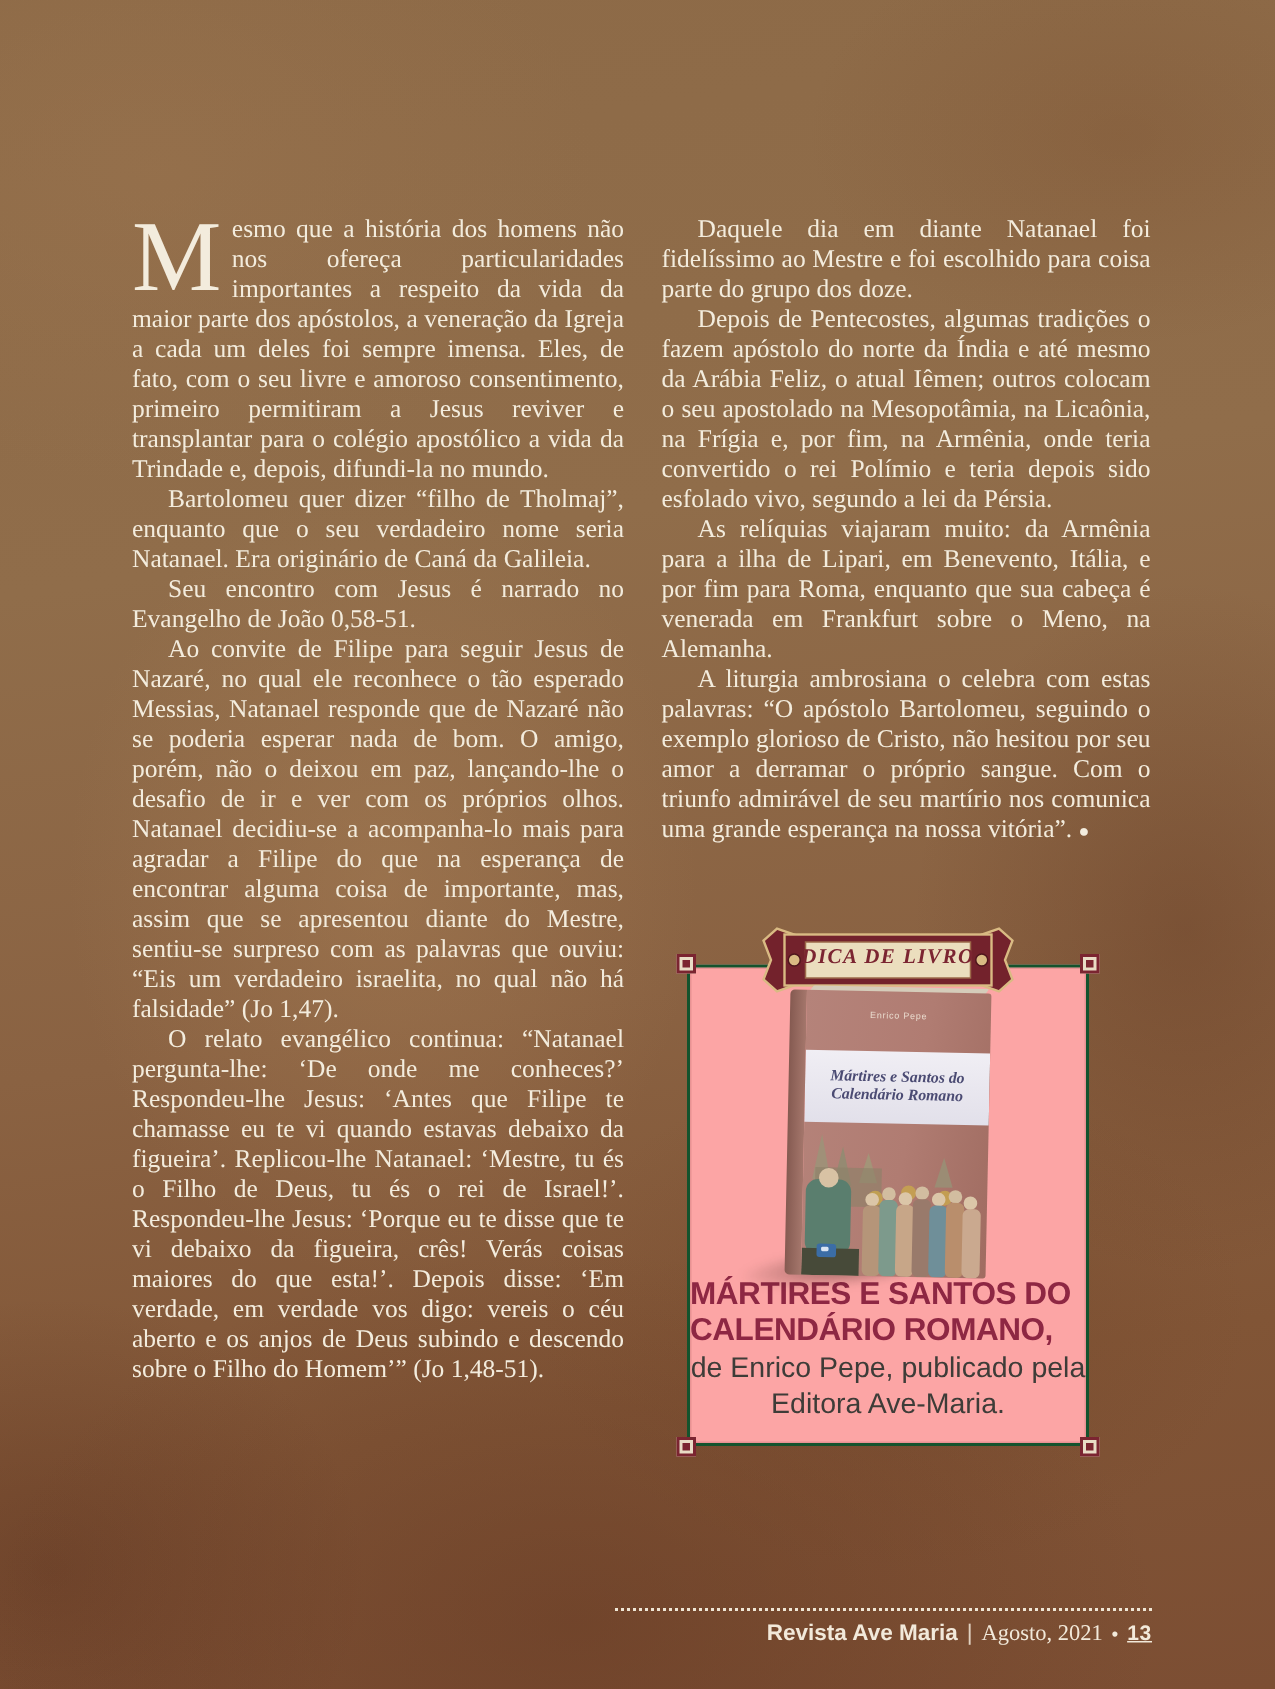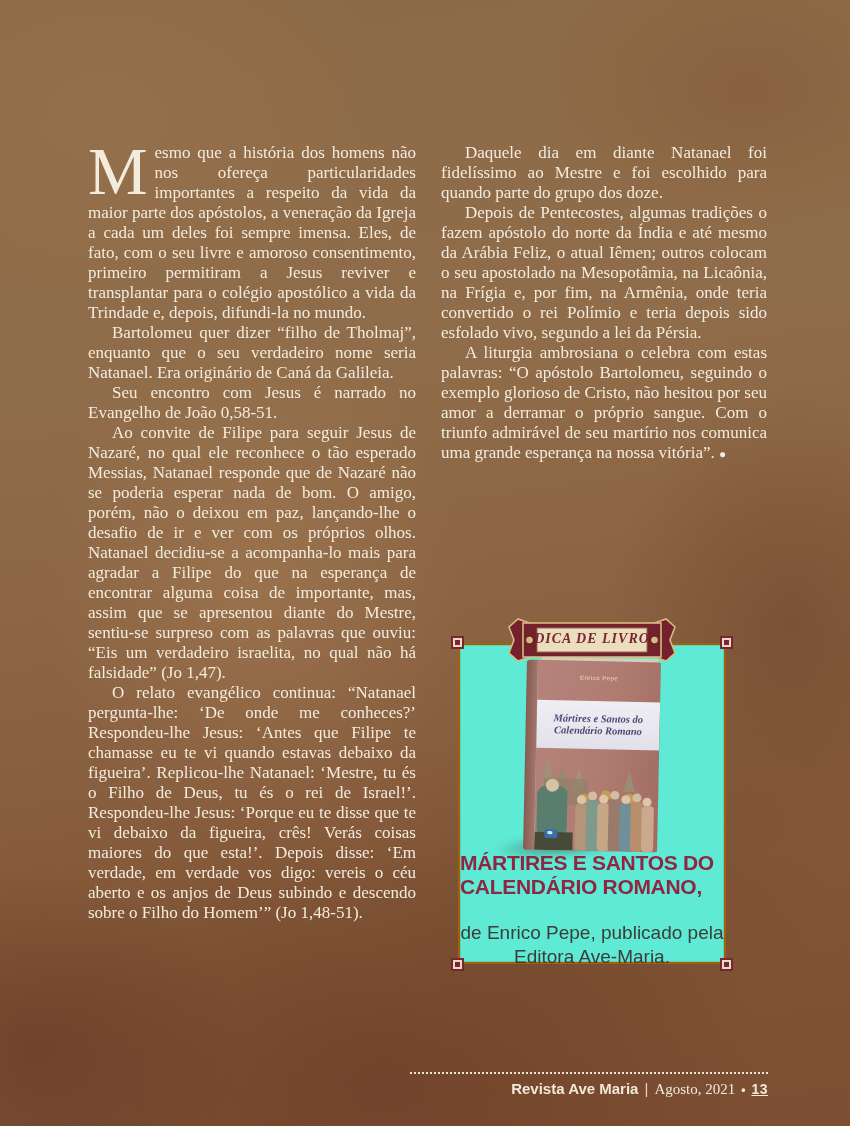--- a/index.html
+++ b/index.html
@@ -27,21 +27,21 @@
   }
   .col p.lead{ text-indent:0; }
   .dropcap{
     float:left; font-size:67px; line-height:51px; padding:3px 7px 0 0;
     font-family:"Liberation Serif", serif;
   }
   .endmark{ font-size:12px; letter-spacing:0; }
   
   .book-box{
     position:absolute; left:458px; top:643px; width:268px; height:321px;
-    background:#5eead4; border:2px solid #a16207;
+    background:#fca5a5; border:2px solid #14532d;
     box-shadow: inset 0 0 0 1px rgba(123,37,49,.15);
   }
   .corner{
     position:absolute; width:13px; height:13px; background:#e9dcc6;
     border:2px solid #7b2531;
   }
   .corner::after{ content:""; position:absolute; inset:2px; background:#7b2531; }
   .c-tl{ left:-9px;  top:-9px; }
   .c-tr{ right:-9px; top:-9px; }
   .c-bl{ left:-9px;  bottom:-9px; }
@@ -99,21 +99,21 @@
     content:""; position:absolute; left:3px; top:2px; width:5px; height:3px;
     background:#d9e4f2; border-radius:1px;
   }
   
   .box-title{
     text-align:left;
     font:700 21px/24px "Liberation Sans", sans-serif; letter-spacing:-.3px;
     color:#8e2743;
   }
   .box-caption{
-    margin-top:22px; text-align:center;
+    margin-top:2px; text-align:center;
     font:19px/24px "Liberation Sans", sans-serif; color:#3e3c38;
   }
   
   .footer-rule{
     position:absolute; left:410px; top:1072px; width:358px; height:0;
     border-top:2px dotted #efe6d5;
   }
   .footer{
     position:absolute; top:1080px; right:82px;
     display:flex; align-items:baseline; gap:6px; color:#f2e9da;justify-content:center;
@@ -129,22 +129,23 @@
 
 <div class="col col-left">
   <p class="lead"><span class="dropcap">M</span><span>esmo que a história dos homens não nos ofereça particularidades importantes a respeito da vida da maior parte dos apóstolos, a veneração da Igreja a cada um deles foi sempre imensa. Eles, de fato, com o seu livre e amoroso consentimento, primeiro permitiram a Jesus reviver e transplantar para o colégio apostólico a vida da Trindade e, depois, difundi-la no mundo.</span></p>
   <p>Bartolomeu quer dizer “filho de Tholmaj”, enquanto que o seu verdadeiro nome seria Natanael. Era originário de Caná da Galileia.</p>
   <p>Seu encontro com Jesus é narrado no Evangelho de João 0,58-51.</p>
   <p>Ao convite de Filipe para seguir Jesus de Nazaré, no qual ele reconhece o tão esperado Messias, Natanael responde que de Nazaré não se poderia esperar nada de bom. O amigo, porém, não o deixou em paz, lançando-lhe o desafio de ir e ver com os próprios olhos. Natanael decidiu-se a acompanha-lo mais para agradar a Filipe do que na esperança de encontrar alguma coisa de importante, mas, assim que se apresentou diante do Mestre, sentiu-se surpreso com as palavras que ouviu: “Eis um verdadeiro israelita, no qual não há falsidade” (Jo 1,47).</p>
   <p>O relato evangélico continua: “Natanael pergunta-lhe: ‘De onde me conheces?’ Respondeu-lhe Jesus: ‘Antes que Filipe te chamasse eu te vi quando estavas debaixo da figueira’. Replicou-lhe Natanael: ‘Mestre, tu és o Filho de Deus, tu és o rei de Israel!’. Respondeu-lhe Jesus: ‘Porque eu te disse que te vi debaixo da figueira, crês! Verás coisas maiores do que esta!’. Depois disse: ‘Em verdade, em verdade vos digo: vereis o céu aberto e os anjos de Deus subindo e descendo sobre o Filho do Homem’” (Jo 1,48-51).</p>
 </div>
 
 <div class="col col-right">
-  <p>Daquele dia em diante Natanael foi fidelíssimo ao Mestre e foi escolhido para quando parte do grupo dos doze.</p>
+  <p>Daquele dia em diante Natanael foi fidelíssimo ao Mestre e foi escolhido para coisa parte do grupo dos doze.</p>
   <p>Depois de Pentecostes, algumas tradições o fazem apóstolo do norte da Índia e até mesmo da Arábia Feliz, o atual Iêmen; outros colocam o seu apostolado na Mesopotâmia, na Licaônia, na Frígia e, por fim, na Armênia, onde teria convertido o rei Polímio e teria depois sido esfolado vivo, segundo a lei da Pérsia.</p>
+  <p>As relíquias viajaram muito: da Armênia para a ilha de Lipari, em Benevento, Itália, e por fim para Roma, enquanto que sua cabeça é venerada em Frankfurt sobre o Meno, na Alemanha.</p>
   <p><span>A liturgia ambrosiana o celebra com estas palavras: “O apóstolo Bartolomeu, seguindo o exemplo glorioso de Cristo, não hesitou por seu amor a derramar o próprio sangue. Com o triunfo admirável de seu martírio nos comunica uma grande esperança na nossa vitória”.</span>
       <span class="endmark">●</span></p>
 </div>
 
 <div class="book-box">
   <div class="corner c-tl"></div>
   <div class="corner c-tr"></div>
   <div class="corner c-bl"></div>
   <div class="corner c-br"></div>
 

